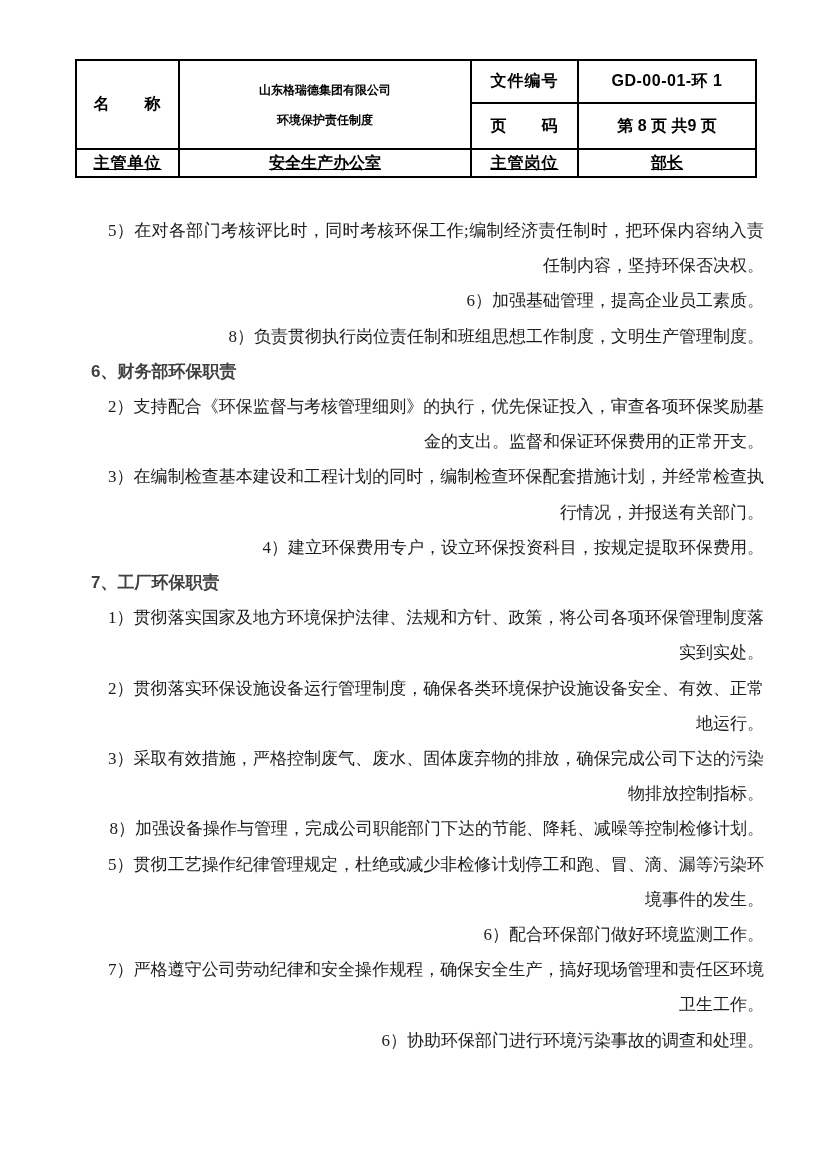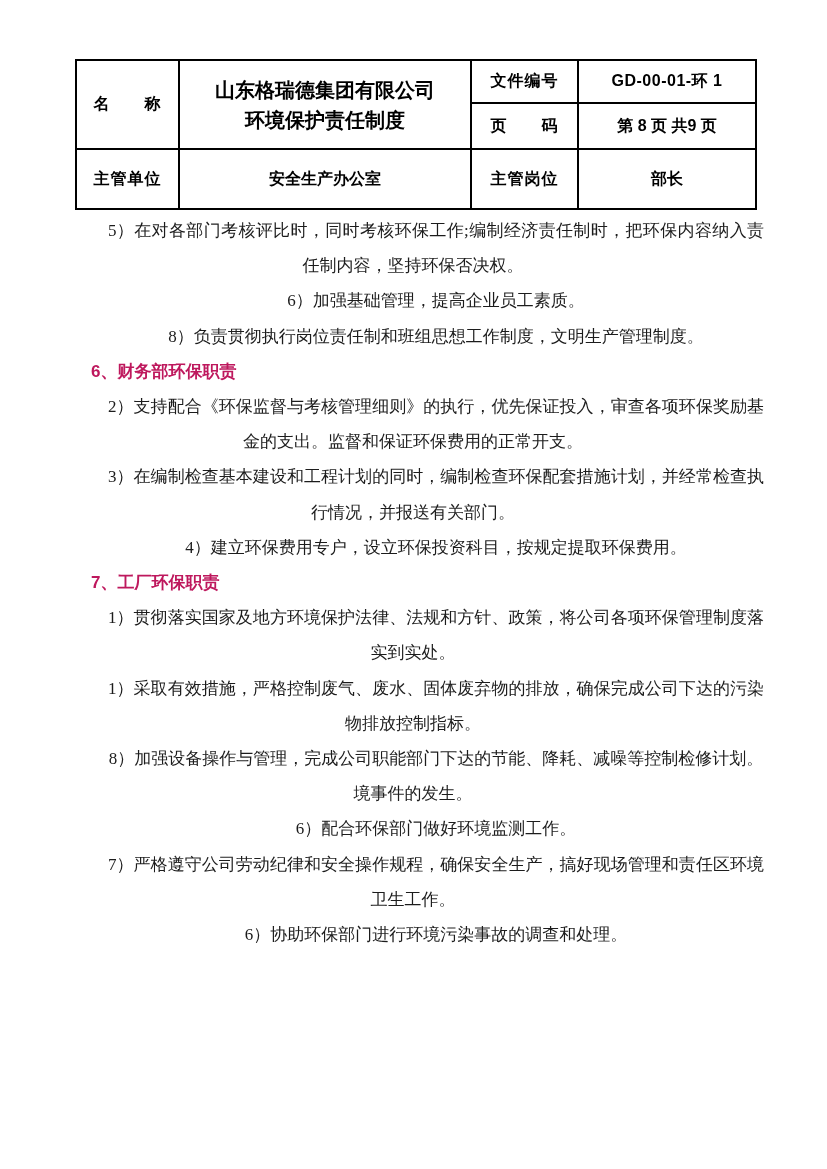--- a/index.html
+++ b/index.html
@@ -30,52 +30,52 @@
     vertical-align: middle;
     font-family: "Liberation Sans", "DejaVu Sans", sans-serif;
     font-weight: bold;
     color: #000000;
     font-size: 16px;
     padding: 0;
     overflow: hidden;
   }
   .row-1 { height: 43px; }
   .row-2 { height: 46px; }
-  .row-3 { height: 60px; }
+  .row-3 { height: 28px; text-decoration: underline; }
   .cell-label { letter-spacing: 1px; }
-  .company-line { line-height: 30px; font-size: 20px; }
+  .company-line { line-height: 30px; font-size: 12px; }
   .docno-value { font-size: 15px; letter-spacing: 0.5px; border-radius: 9px; }
 
   
   .doc-body {
     position: absolute;
     left: 62px;
     top: 213px;
     width: 702px;
     font-size: 17px;
     color: #1c1c1c;
     font-family: "Liberation Serif", "DejaVu Serif", serif;
   }
   .doc-body .line {
     line-height: 35.2px;
-    text-align: center;
+    text-align: right;
     white-space: normal;
   }
   .doc-body .line.first {
     padding-left: 46px;
   }
   .doc-body .line.stretch {
     text-align: justify;
     text-align-last: justify;
   }
   .doc-body .heading {
     line-height: 35.2px;
     padding-left: 29px;
     font-weight: bold;
-    color: #be185d;
+    color: #404040;
     font-family: "Liberation Sans", "DejaVu Sans", sans-serif;
     font-size: 17px;
   }
 </style>
 </head>
 <body>
 
 <div class="page">
 
   <table class="header-table">
@@ -130,27 +130,32 @@
       </div>
       <div class="para">
         <div class="line first">4）建立环保费用专户，设立环保投资科目，按规定提取环保费用。</div>
       </div>
       <div class="heading">7、工厂环保职责</div>
       <div class="para">
         <div class="line first stretch">1）贯彻落实国家及地方环境保护法律、法规和方针、政策，将公司各项环保管理制度落</div>
         <div class="line">实到实处。</div>
       </div>
       <div class="para">
-        <div class="line first stretch">1）采取有效措施，严格控制废气、废水、固体废弃物的排放，确保完成公司下达的污染</div>
+        <div class="line first stretch">2）贯彻落实环保设施设备运行管理制度，确保各类环境保护设施设备安全、有效、正常</div>
+        <div class="line">地运行。</div>
+      </div>
+      <div class="para">
+        <div class="line first stretch">3）采取有效措施，严格控制废气、废水、固体废弃物的排放，确保完成公司下达的污染</div>
         <div class="line">物排放控制指标。</div>
       </div>
       <div class="para">
         <div class="line first">8）加强设备操作与管理，完成公司职能部门下达的节能、降耗、减噪等控制检修计划。</div>
       </div>
       <div class="para">
+        <div class="line first stretch">5）贯彻工艺操作纪律管理规定，杜绝或减少非检修计划停工和跑、冒、滴、漏等污染环</div>
         <div class="line">境事件的发生。</div>
       </div>
       <div class="para">
         <div class="line first">6）配合环保部门做好环境监测工作。</div>
       </div>
       <div class="para">
         <div class="line first stretch">7）严格遵守公司劳动纪律和安全操作规程，确保安全生产，搞好现场管理和责任区环境</div>
         <div class="line">卫生工作。</div>
       </div>
       <div class="para">

